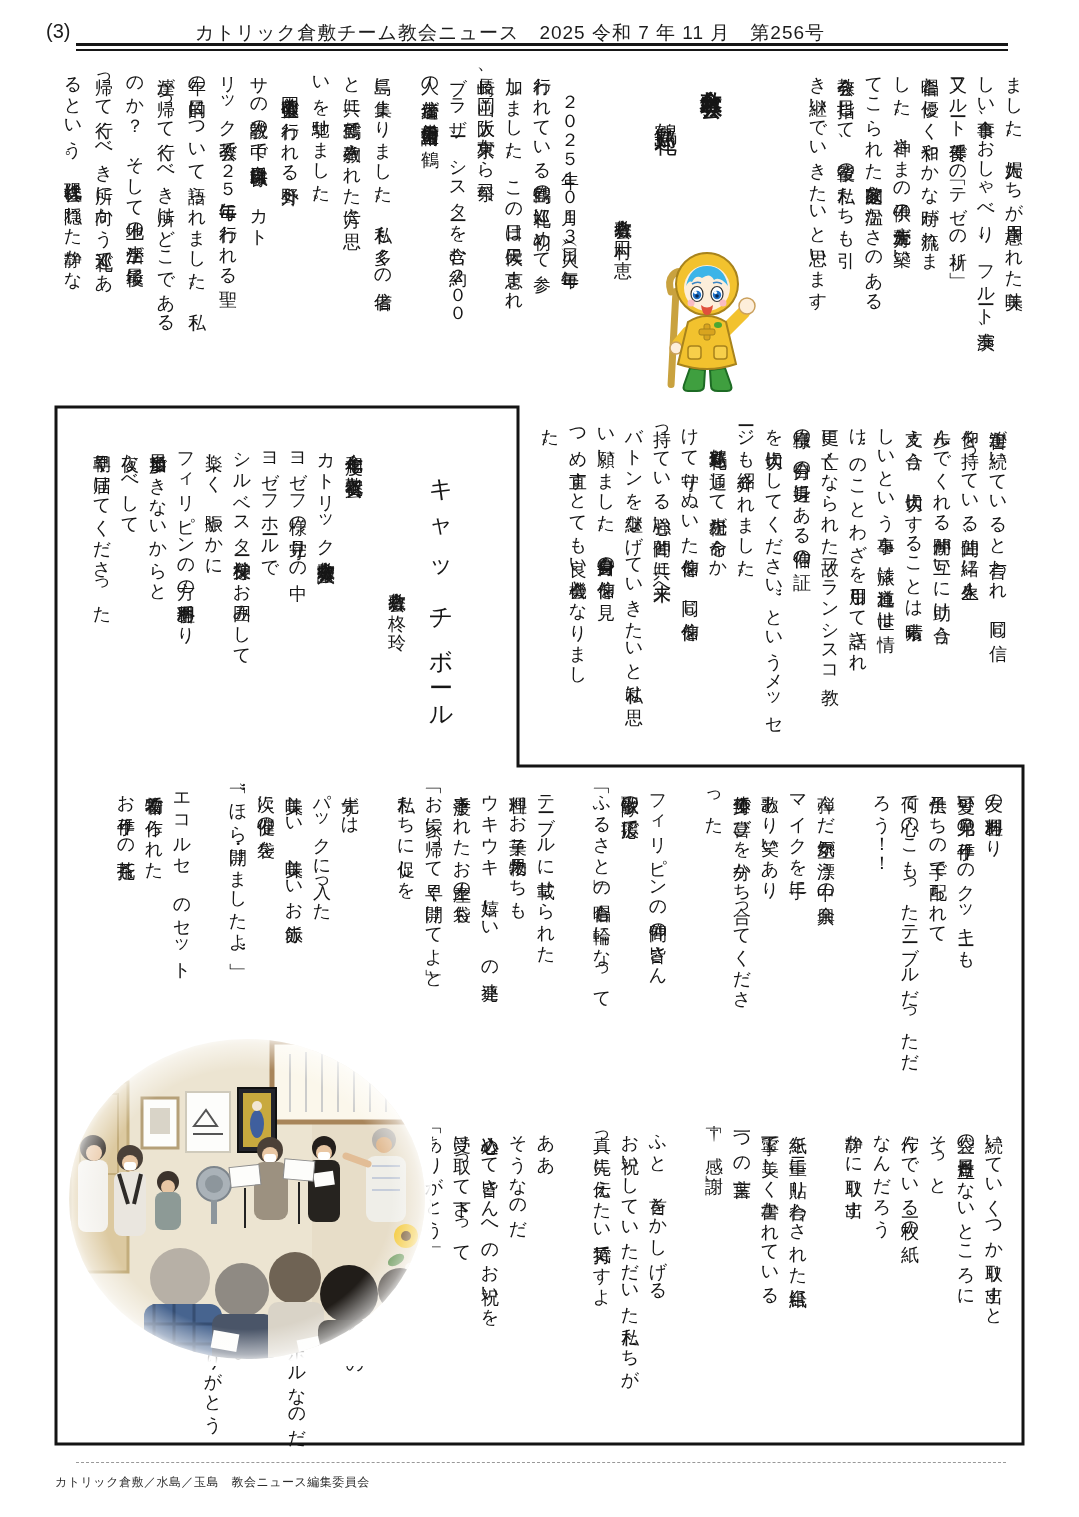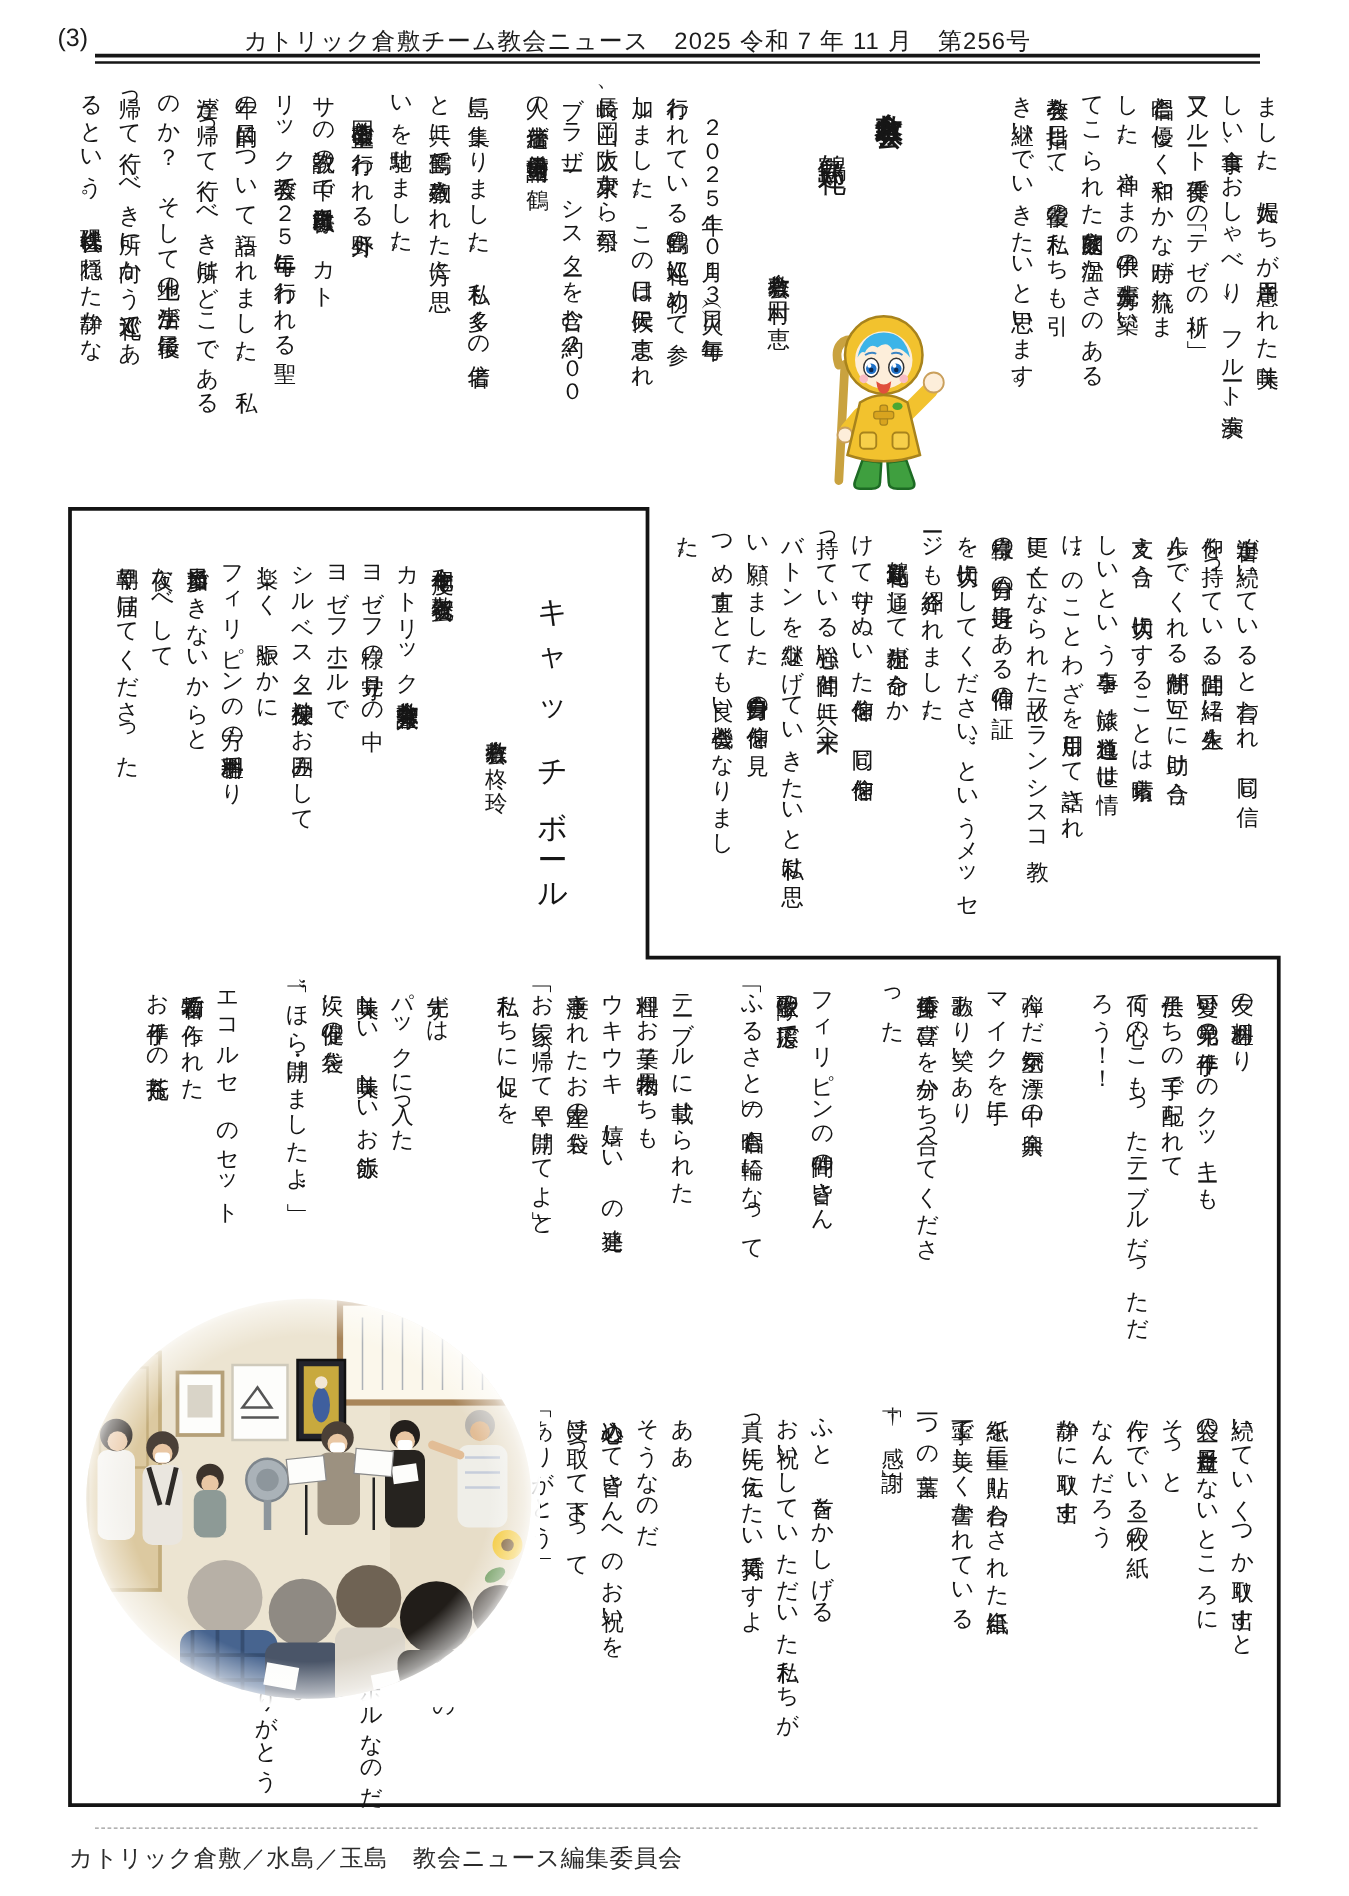--- a/index.html
+++ b/index.html
@@ -26,21 +26,21 @@
   #tail-1{right:713px;top:1215px;}
   #tail-2{right:742px;top:1235px;}
   #tail-3{right:771px;top:1245px;}
   #tail-4{right:800px;top:1275px;}
   #tail-5{right:827px;top:1285px;}
   #tail-6{right:855px;top:1295px;}
   #box-outline{position:absolute;left:0;top:0;pointer-events:none;}
   #mascot{position:absolute;left:650px;top:228px;}
   #photo{position:absolute;left:62px;top:1032px;}
   #foot-line{position:absolute;left:76px;top:1462px;width:930px;border-top:1px dashed #999;}
-  #foot-text{position:absolute;left:55px;top:1474px;font-family:"Liberation Sans",sans-serif;font-size:19px;color:#2b2b2b;letter-spacing:0.5px;}
+  #foot-text{position:absolute;left:55px;top:1474px;font-family:"Liberation Sans",sans-serif;font-size:12px;color:#2b2b2b;letter-spacing:0.5px;}
 </style>
 </head>
 <body>
 
 <div class="page">
 
   <div class="hdr" id="hdr-num">(3)</div>
   <div class="hdr" id="hdr-title">カトリック倉敷チーム教会ニュース　2025 令和 7 年 11 月　第256号</div>
   <div id="hdr-rule"></div>
 

